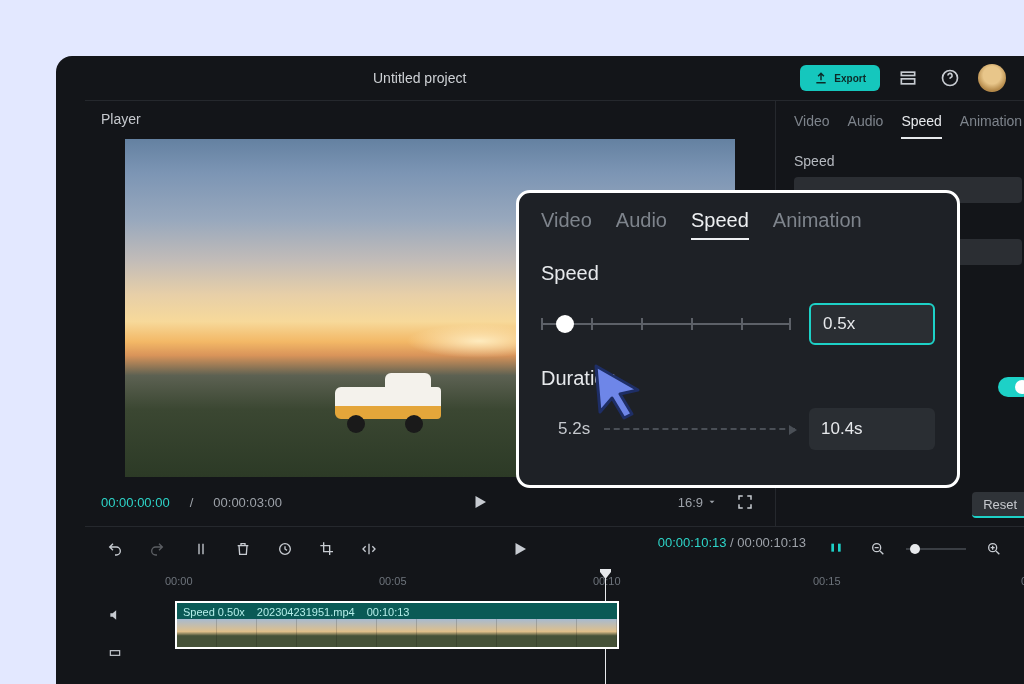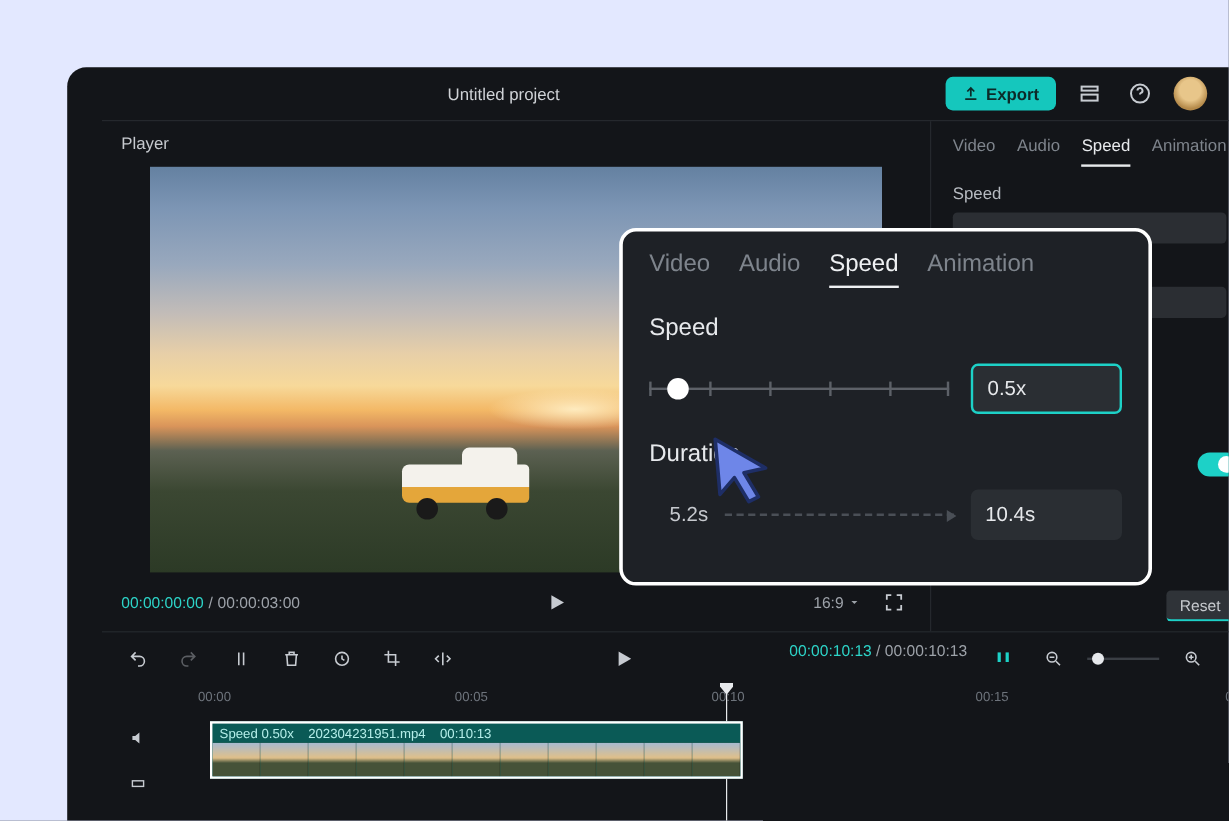--- a/index.html
+++ b/index.html
@@ -41,21 +41,21 @@
 .spacer { flex: 1; }
 .export-btn {
   background: #15c7bd;
   border-radius: 6px;
   padding: 6px 14px;
   display: flex;
   align-items: center;
   gap: 6px;
   color: #0c2a28;
   font-weight: 600;
-  font-size: 14px;
+  font-size: 10px;
   cursor: pointer;
 }
 .icon-btn {
   width: 28px;
   height: 28px;
   display: flex;
   align-items: center;
   justify-content: center;
   color: #c7cbd1;
   cursor: pointer;
@@ -129,21 +129,21 @@
   bottom: -6px;
   width: 18px; height: 18px; border-radius: 50%;
   background: #1a1a1a;
 }
 .van .w1 { left: 12px; }
 .van .w2 { left: 70px; }
 .preview-controls {
   display: flex;
   align-items: center;
   padding: 10px 16px;
-  gap: 4px;
+  gap: 20px;
   color: #9da2a9;
   font-size: 13px;
 }
 .time-teal { color: #2dd4c8; }
 .pc-center { flex: 1; display: flex; justify-content: center; }
 .pc-right { display: flex; align-items: center; gap: 14px; }
 .side-panel {
   width: 294px;
   border-left: 1px solid #25282d;
   position: relative;

